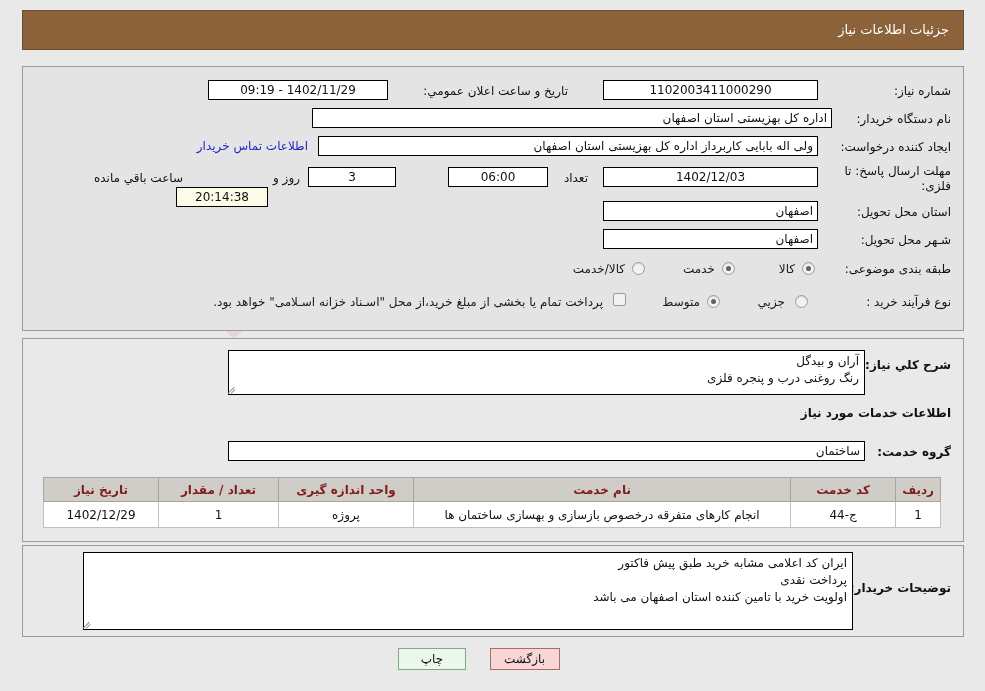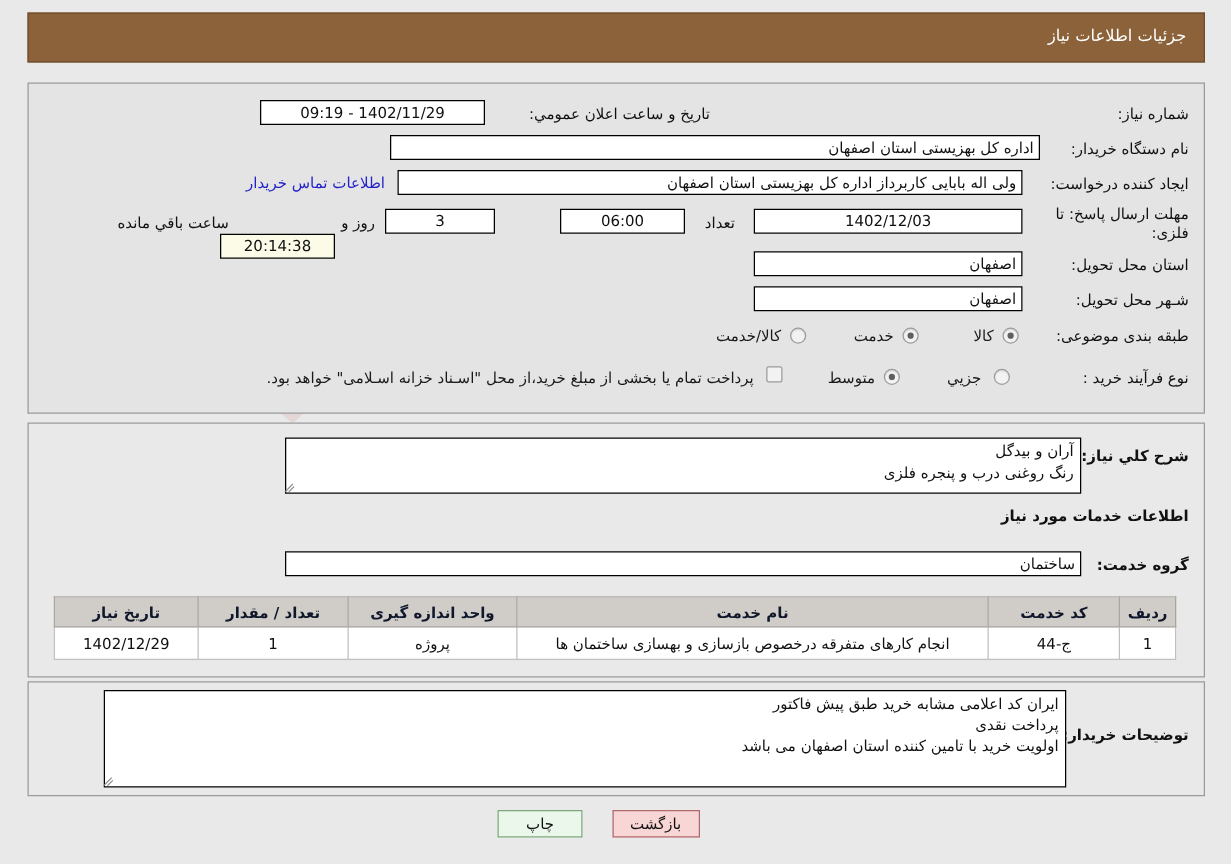--- a/index.html
+++ b/index.html
@@ -191,21 +191,21 @@
     border-collapse: collapse;
     font-size: 12px;
     background: #ffffff;
     border: 1px solid #9a9a9a;
   }
   .tbl th {
     background: #d0cdc9;
     border: 1px solid #a9a6a2;
     font-weight: bold;
     font-size: 12px;
-    color: #0f172a;
+    color: #7f1d1d;
     height: 24px;
     padding: 2px 6px;
     text-align: center;
     white-space: nowrap;
   }
   .tbl td {
     background: #ffffff;
     border: 1px solid #c2c0bd;
     height: 26px;
     padding: 2px 6px;
@@ -240,20 +240,21 @@
     <div class="wm-text">AriaTender.net</div>
   </div>
 
   <div class="titlebar">
     <div class="titlebar-text">جزئیات اطلاعات نیاز</div>
   </div>
 
   <div class="panel panel-fill" id="panel-top">
 
     <div class="lbl" style="right:12px; top:17px;">شماره نیاز:</div>
+    <div class="fld center" style="right:145px; top:13px; width:215px;">1102003411000290</div>
 
     <div class="lbl" style="right:395px; top:17px;">تاریخ و ساعت اعلان عمومي:</div>
     <div class="fld center ltr" style="right:575px; top:13px; width:180px;">09:19 - 1402/11/29</div>
 
     <div class="lbl" style="right:12px; top:45px;">نام دستگاه خریدار:</div>
     <div class="fld" style="right:131px; top:41px; width:520px;">اداره کل بهزیستی استان اصفهان</div>
 
     <div class="lbl" style="right:12px; top:73px;">ایجاد کننده درخواست:</div>
     <div class="fld" style="right:145px; top:69px; width:500px;">ولی اله بابایی کاربرداز اداره کل بهزیستی استان اصفهان</div>
     <div class="link" style="right:655px; top:72px;">اطلاعات تماس خریدار</div>

